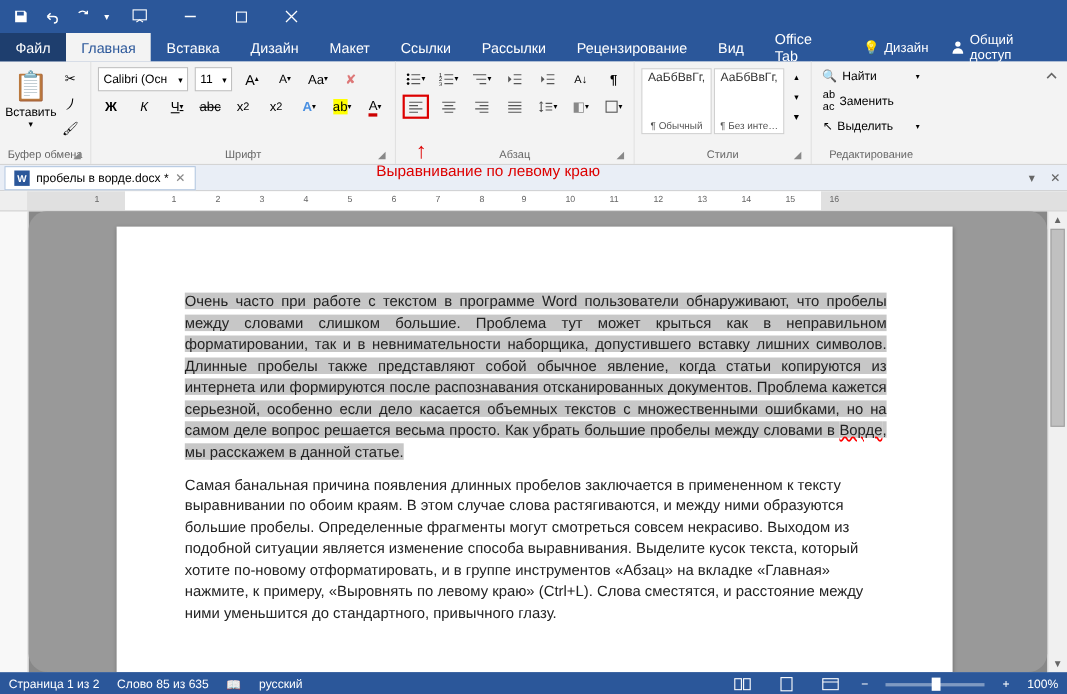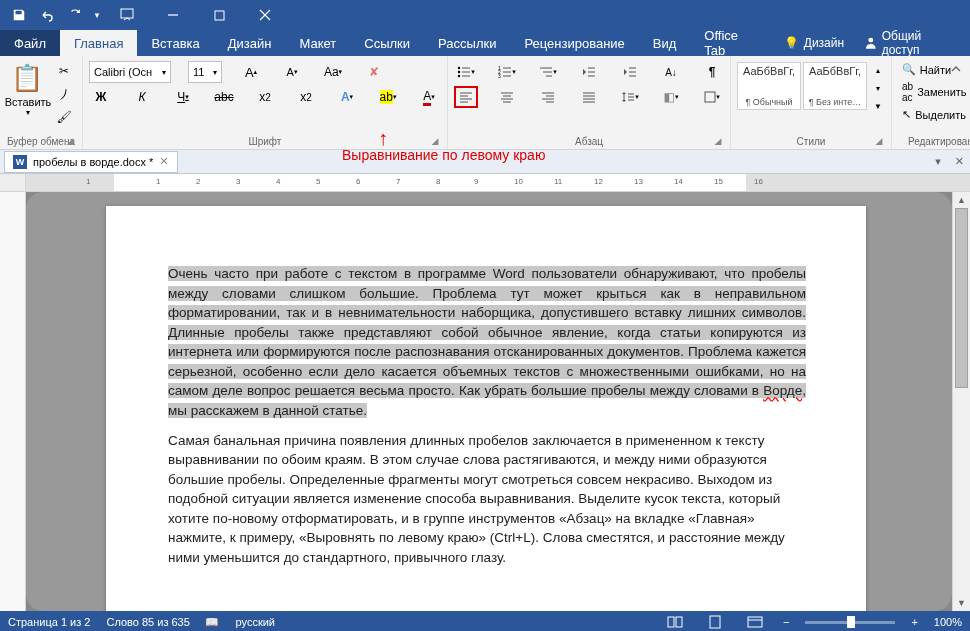--- a/index.html
+++ b/index.html
@@ -23,35 +23,35 @@
 .tabsbar .share { display: flex; align-items: center; padding: 0 10px; cursor: pointer; gap: 4px; font-size: 12px; }
 
 
 .ribbon { height: 94px; background: #f3f3f3; border-bottom: 1px solid #d4d4d4; display: flex; position: relative; }
 .ribbon-group { border-right: 1px solid #e1e1e1; padding: 2px 6px 0; display: flex; flex-direction: column; }
 .ribbon-group-body { flex: 1; display: flex; align-items: flex-start; }
 .ribbon-group-label { font-size: 10px; color: #666; text-align: center; padding: 1px 0 2px; position: relative; }
 .ribbon-group-label .launcher { position: absolute; right: 0; bottom: 1px; width: 12px; height: 12px; cursor: pointer; font-size: 9px; color: #888; }
 .rbtn { display: flex; align-items: center; justify-content: center; cursor: pointer; border: 1px solid transparent; }
 .rbtn-sm { width: 24px; height: 22px; font-size: 12px; }
-.rbtn-row { display: flex; gap: 17px; }
+.rbtn-row { display: flex; gap: 6px; }
 .rbtn-col { display: flex; flex-direction: column; gap: 1px; }
 
 
 .clip-paste { width: 44px; height: 66px; display: flex; flex-direction: column; align-items: center; justify-content: flex-start; padding-top: 4px; cursor: pointer; border: 1px solid transparent; }
 .clip-paste .ico { font-size: 26px; }
 .clip-paste .lbl { font-size: 11px; margin-top: 2px; }
 
 
 .font-combo { height: 22px; border: 1px solid #c0c0c0; background: #fff; font-size: 11px; padding: 0 4px; display: flex; align-items: center; cursor: pointer; }
 .font-name { width: 82px; }
 .font-size { width: 34px; }
 
 
-.style-item { width: 64px; height: 48px; border: 1px solid #d0d0d0; background: #fff; margin-right: 2px; padding: 2px; cursor: pointer; display: flex; flex-direction: column; align-items: center; justify-content: space-between; }
+.style-item { width: 64px; height: 60px; border: 1px solid #d0d0d0; background: #fff; margin-right: 2px; padding: 2px; cursor: pointer; display: flex; flex-direction: column; align-items: center; justify-content: space-between; }
 .style-prev { font-size: 11px; color: #333; }
 .style-prev.blue { color: #2e74b5; font-size: 13px; }
 .style-name { font-size: 9px; color: #555; white-space: nowrap; overflow: hidden; }
 
 
 .edit-item { display: flex; align-items: center; gap: 4px; font-size: 11px; padding: 2px 4px; cursor: pointer; width: 96px; }
 
 
 .highlight-border { border: 2px solid #d00 !important; }
 

